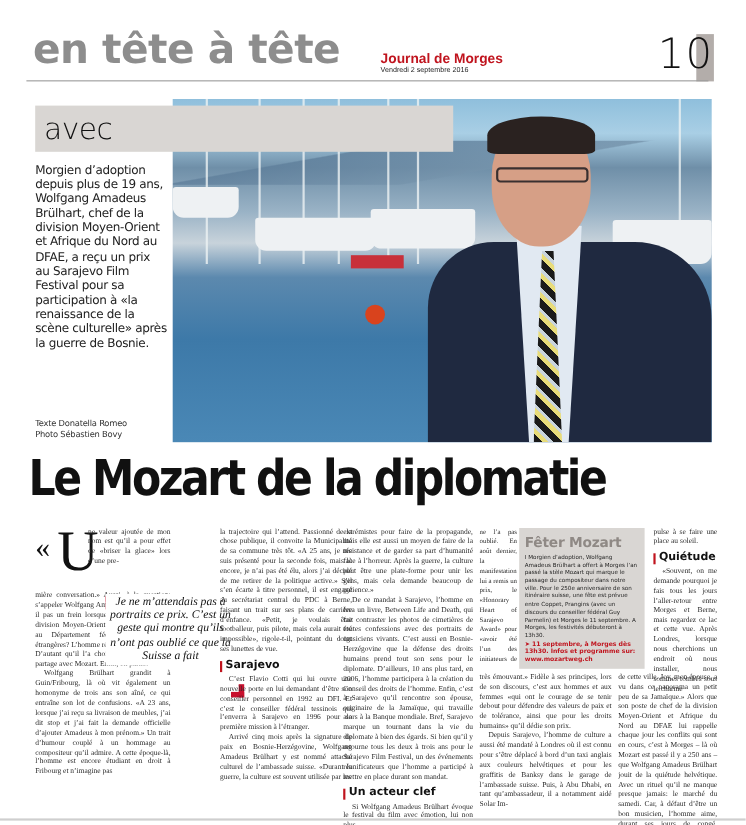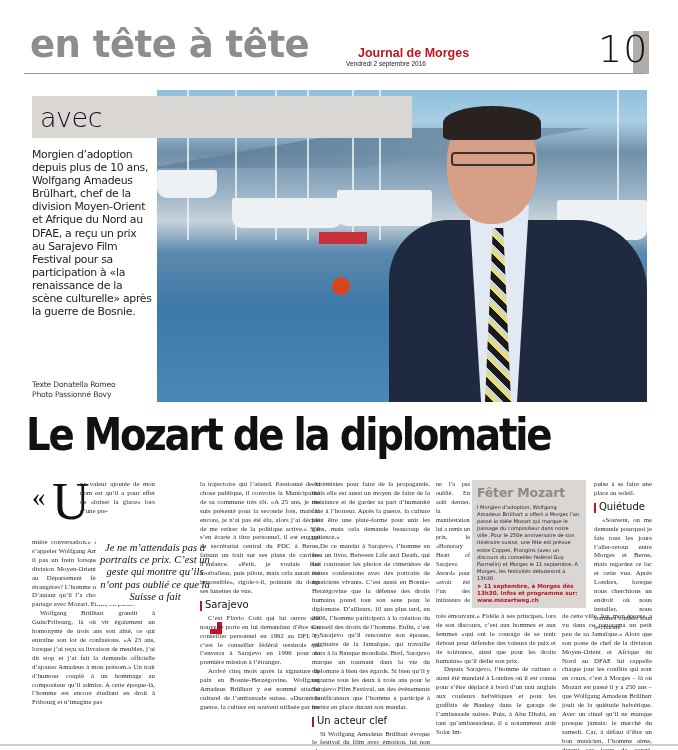--- a/index.html
+++ b/index.html
@@ -2,21 +2,21 @@
 <html><head>
 <meta charset="utf-8">
 <style>
   * { box-sizing: border-box; margin: 0; padding: 0; }
   html, body { width: 678px; height: 750px; background: #ffffff; overflow: hidden; }
   body { position: relative; font-family: "Liberation Serif", serif; color: #222; }
 
   
   .section-title { position: absolute; left: 30px; top: 26px; font-family: "DejaVu Sans", sans-serif; font-weight: 700; font-size: 37px; color: #8d8d8d; letter-spacing: -0.5px; line-height: 1; }
   .header-rule { position: absolute; left: 24px; top: 73px; width: 620px; height: 1px; background: #9a9a9a; }
-  .journal-name { position: absolute; left: 346px; top: 46px; font-family: "Liberation Sans", sans-serif; font-weight: bold; font-size: 12.5px; color: #c0141e; margin-left: 12px; }
+  .journal-name { position: absolute; left: 346px; top: 46px; font-family: "Liberation Sans", sans-serif; font-weight: bold; font-size: 12.5px; color: #c0141e; }
   .journal-date { position: absolute; left: 346px; top: 60px; font-family: "Liberation Sans", sans-serif; font-size: 6.5px; color: #222; }
   .page-number-box { position: absolute; left: 633px; top: 31px; width: 16px; height: 43px; background: #b3adaa; }
   .page-number { position: absolute; left: 598px; top: 30px; font-family: "DejaVu Sans", sans-serif; font-weight: 300; font-size: 38px; color: #111; line-height: 1; letter-spacing: 1px; }
 
   
   .photo { position: absolute; left: 157px; top: 90px; width: 490px; height: 312px; overflow: hidden;
     background: linear-gradient(180deg, #8fbfdc 0%, #a9cfe5 10%, #6f8fa8 20%, #9ab3c6 33%, #c8d3db 42%, #5c89ae 52%, #3d79a8 70%, #4a88b6 100%); }
   .photo .mountains { position: absolute; left: 0; top: 38px; width: 100%; height: 40px;
     background: linear-gradient(170deg, transparent 30%, #5f7f9b 31%, #7593ab 60%, transparent 61%); opacity: 0.8; }
   .photo .mast { position: absolute; top: 0; width: 2px; height: 150px; background: #eef2f4; opacity: 0.8; }
@@ -51,21 +51,21 @@
   .col-2 { left: 160px; width: 120px; }
   .col-3 { left: 286px; width: 120px; }
   .col-4 { left: 412px; width: 56px; }
   .col-5 { left: 596px; width: 56px; }
 
   .dropcap-wrap { position: relative; height: 58px; }
   .quote-mark { position: absolute; left: 0; top: 4px; font-size: 27px; line-height: 1; color: #111; }
   .dropcap { position: absolute; left: 20px; top: -4px; font-size: 52px; line-height: 1; color: #111; }
   .dropcap-text { position: absolute; left: 48px; top: 0; width: 75px; }
 
-  .subhead { font-family: "DejaVu Sans", sans-serif; font-weight: normal; font-size: 10px; color: #111; margin: 5px 0 3px; text-indent: 0 !important; display: flex; align-items: center; }
+  .subhead { font-family: "DejaVu Sans", sans-serif; font-weight: bold; font-size: 10px; color: #111; margin: 5px 0 3px; text-indent: 0 !important; display: flex; align-items: center; }
   .subhead .bar { display: inline-block; width: 2px; height: 10px; background: #c0141e; margin-right: 3px; }
 
   
   .pullquote { position: absolute; left: 96px; top: 540px; width: 118px; text-align: center; font-family: "Liberation Serif", serif; font-style: italic; font-size: 10.6px; line-height: 12.2px; color: #111; }
   .pq-corner-tl { position: absolute; left: 96px; top: 542px; width: 12px; height: 12px; border-left: 5px solid #c8102e; border-top: 5px solid #c8102e; }
   .pq-corner-br { position: absolute; left: 210px; top: 622px; width: 12px; height: 12px; border-right: 5px solid #c8102e; border-bottom: 5px solid #c8102e; }
 
   
   .sidebar-box { position: absolute; left: 472px; top: 480px; width: 114px; height: 128px; background: #d9d6d3; padding: 5px 5px 4px 5px; }
   .sidebar-title { font-family: "DejaVu Sans", sans-serif; font-weight: bold; font-size: 12.5px; color: #8f8985; margin-bottom: 4px; letter-spacing: -0.2px; }
@@ -106,24 +106,24 @@
     <div class="head"></div>
     <div class="hair"></div>
     <div class="glasses"></div>
   </div>
 </div>
 
 <div class="name-banner">
   <span class="prefix">avec</span>
 </div>
 
-<div class="intro">Morgien d’adoption depuis plus de 10 ans, Wolfgang Amadeus Brülhart, chef de la division Moyen-Orient et Afrique du Nord au DFAE, a reçu un prix au Sarajevo Film Festival pour sa participation à «la renaissance de la scène culturelle» après la guerre de Bosnie.</div>
+<div class="intro">Morgien d’adoption depuis plus de 19 ans, Wolfgang Amadeus Brülhart, chef de la division Moyen-Orient et Afrique du Nord au DFAE, a reçu un prix au Sarajevo Film Festival pour sa participation à «la renaissance de la scène culturelle» après la guerre de Bosnie.</div>
 <div class="credits">
   <div>Texte Donatella Romeo</div>
-  <div>Photo Passionné Bovy</div>
+  <div>Photo Sébastien Bovy</div>
 </div>
 
 <div class="headline">Le Mozart de la diplomatie</div>
 
 <div class="col col-1">
   <div class="dropcap-wrap">
     <span class="quote-mark">«</span>
     <span class="dropcap">U</span>
     <span class="dropcap-text">ne valeur ajoutée de mon nom est qu’il a pour effet de «briser la glace» lors d’une pre-</span>
   </div>

